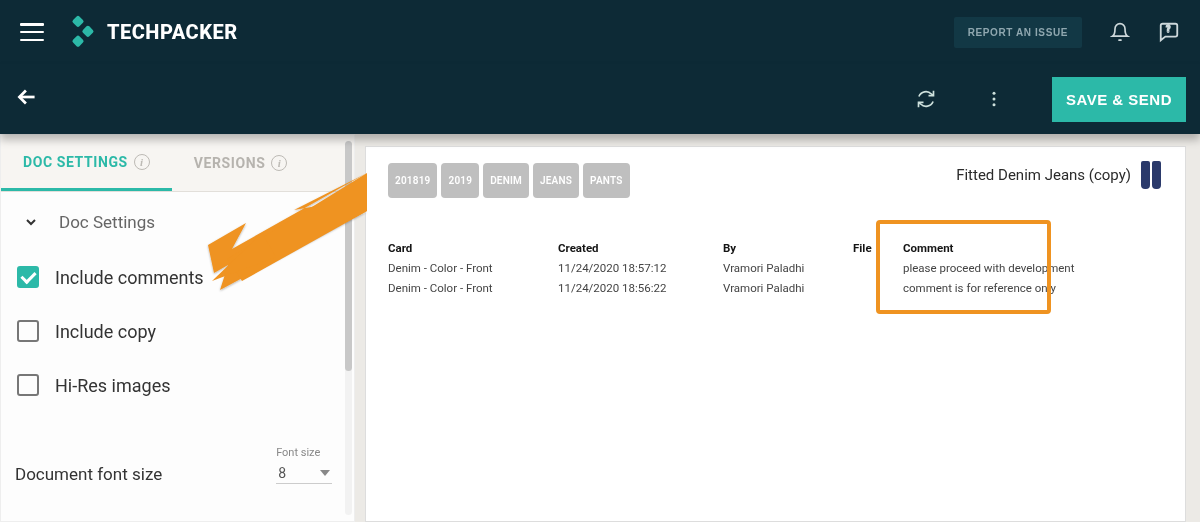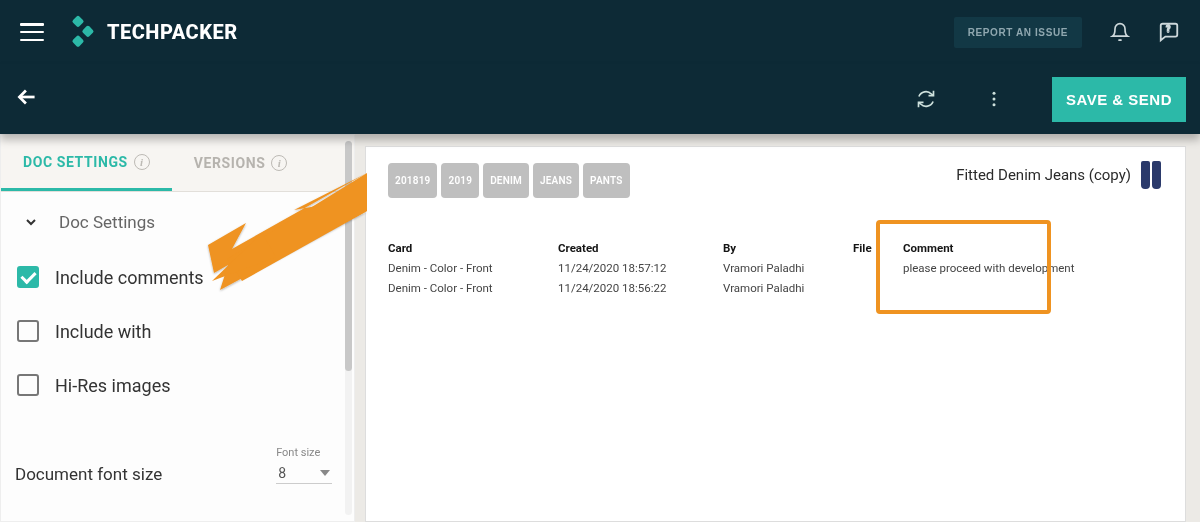--- a/index.html
+++ b/index.html
@@ -152,21 +152,21 @@
         </svg>
       <span class="title">Doc Settings</span>
     </div>
 
     <div class="check-row">
       <div class="checkbox checked"></div>
       <div class="check-label">Include comments</div>
     </div>
     <div class="check-row">
       <div class="checkbox"></div>
-      <div class="check-label">Include with</div>
+      <div class="check-label">Include copy</div>
     </div>
     <div class="check-row">
       <div class="checkbox"></div>
       <div class="check-label">Hi-Res images</div>
     </div>
 
     <div class="fontsize-row">
       <div class="lbl">Document font size</div>
       <div class="fontsize-select">
         <div class="cap">Font size</div>
@@ -211,20 +211,21 @@
           <div>11/24/2020 18:57:12</div>
           <div>Vramori Paladhi</div>
           <div></div>
           <div>please proceed with development</div>
         </div>
         <div class="td-row">
           <div>Denim - Color - Front</div>
           <div>11/24/2020 18:56:22</div>
           <div>Vramori Paladhi</div>
           <div></div>
+          <div>comment is for reference only</div>
         </div>
       </div>
     </div>
   </div>
 </div>
 
 <div class="highlight-box hl1"></div>
 
 <svg class="arrow" viewBox="0 0 200 130">
   <defs>

